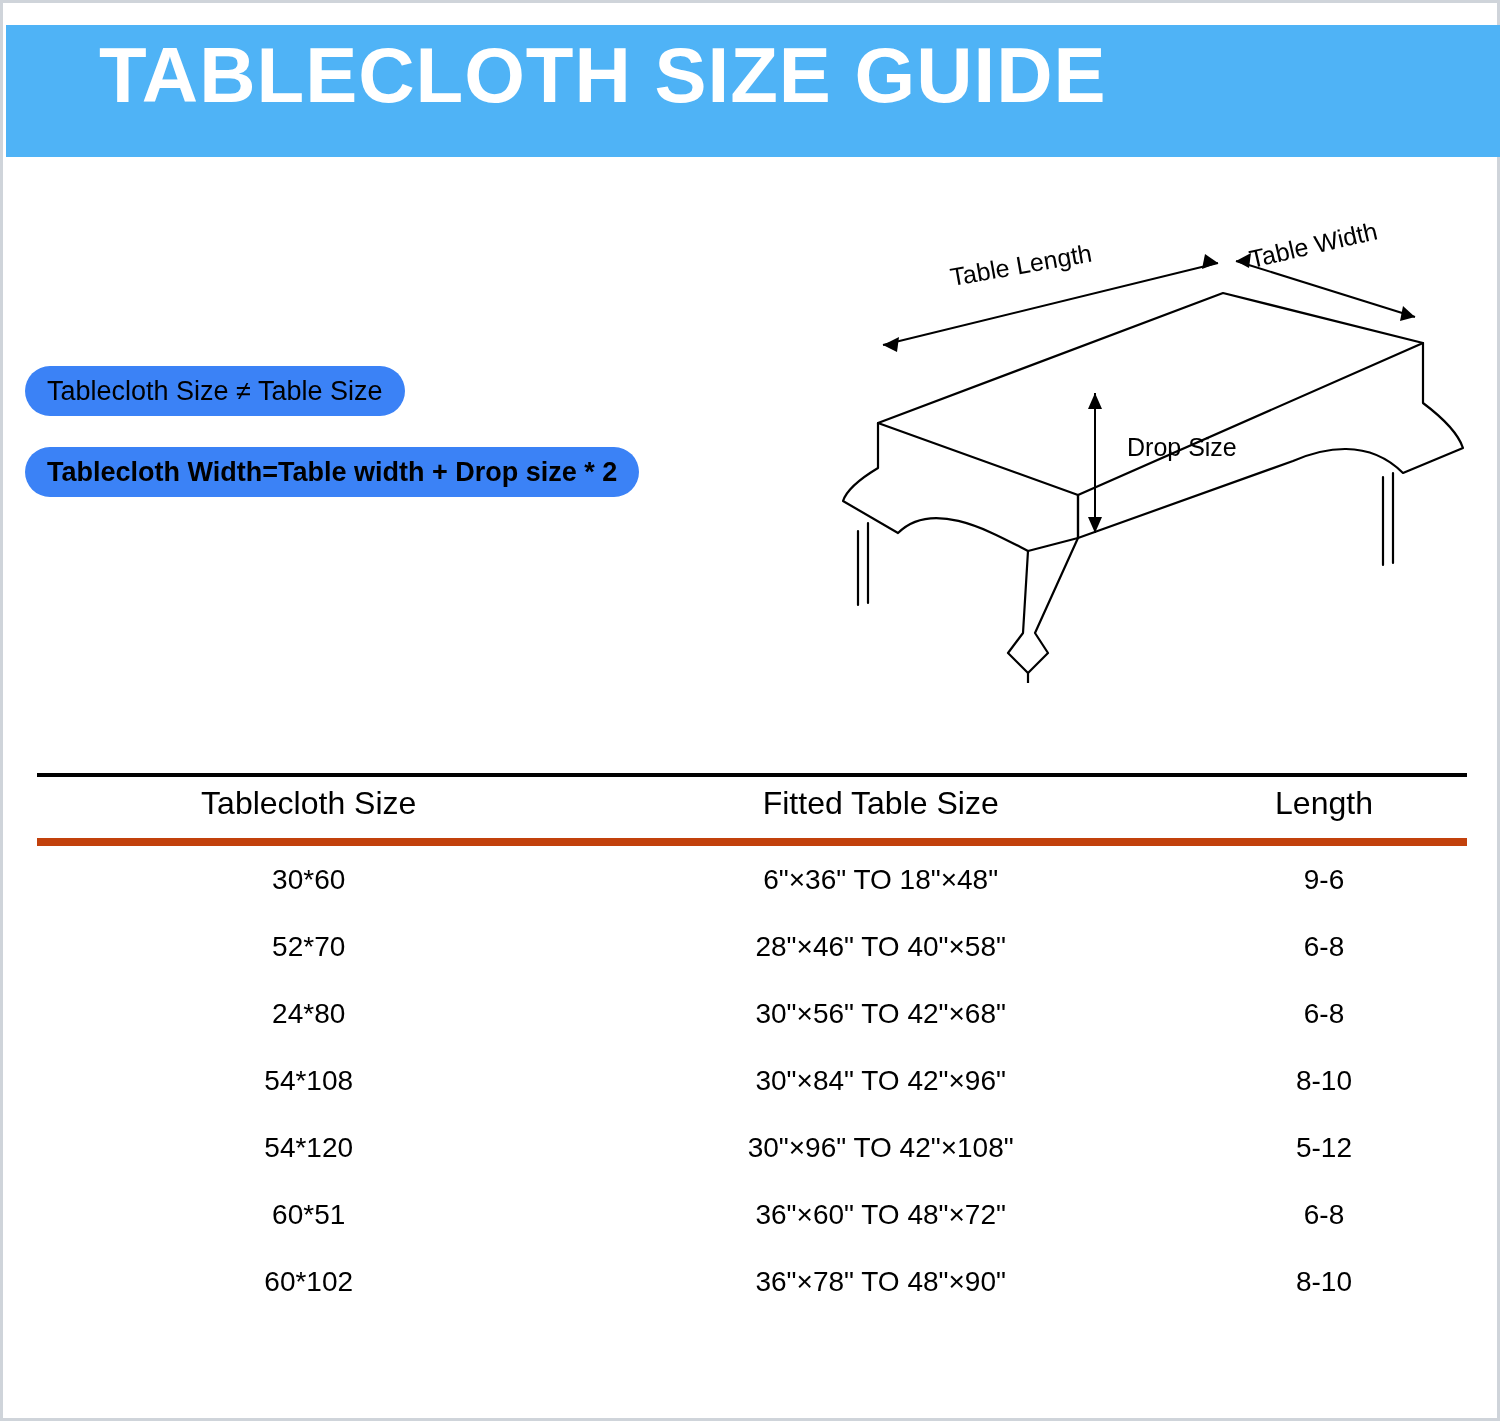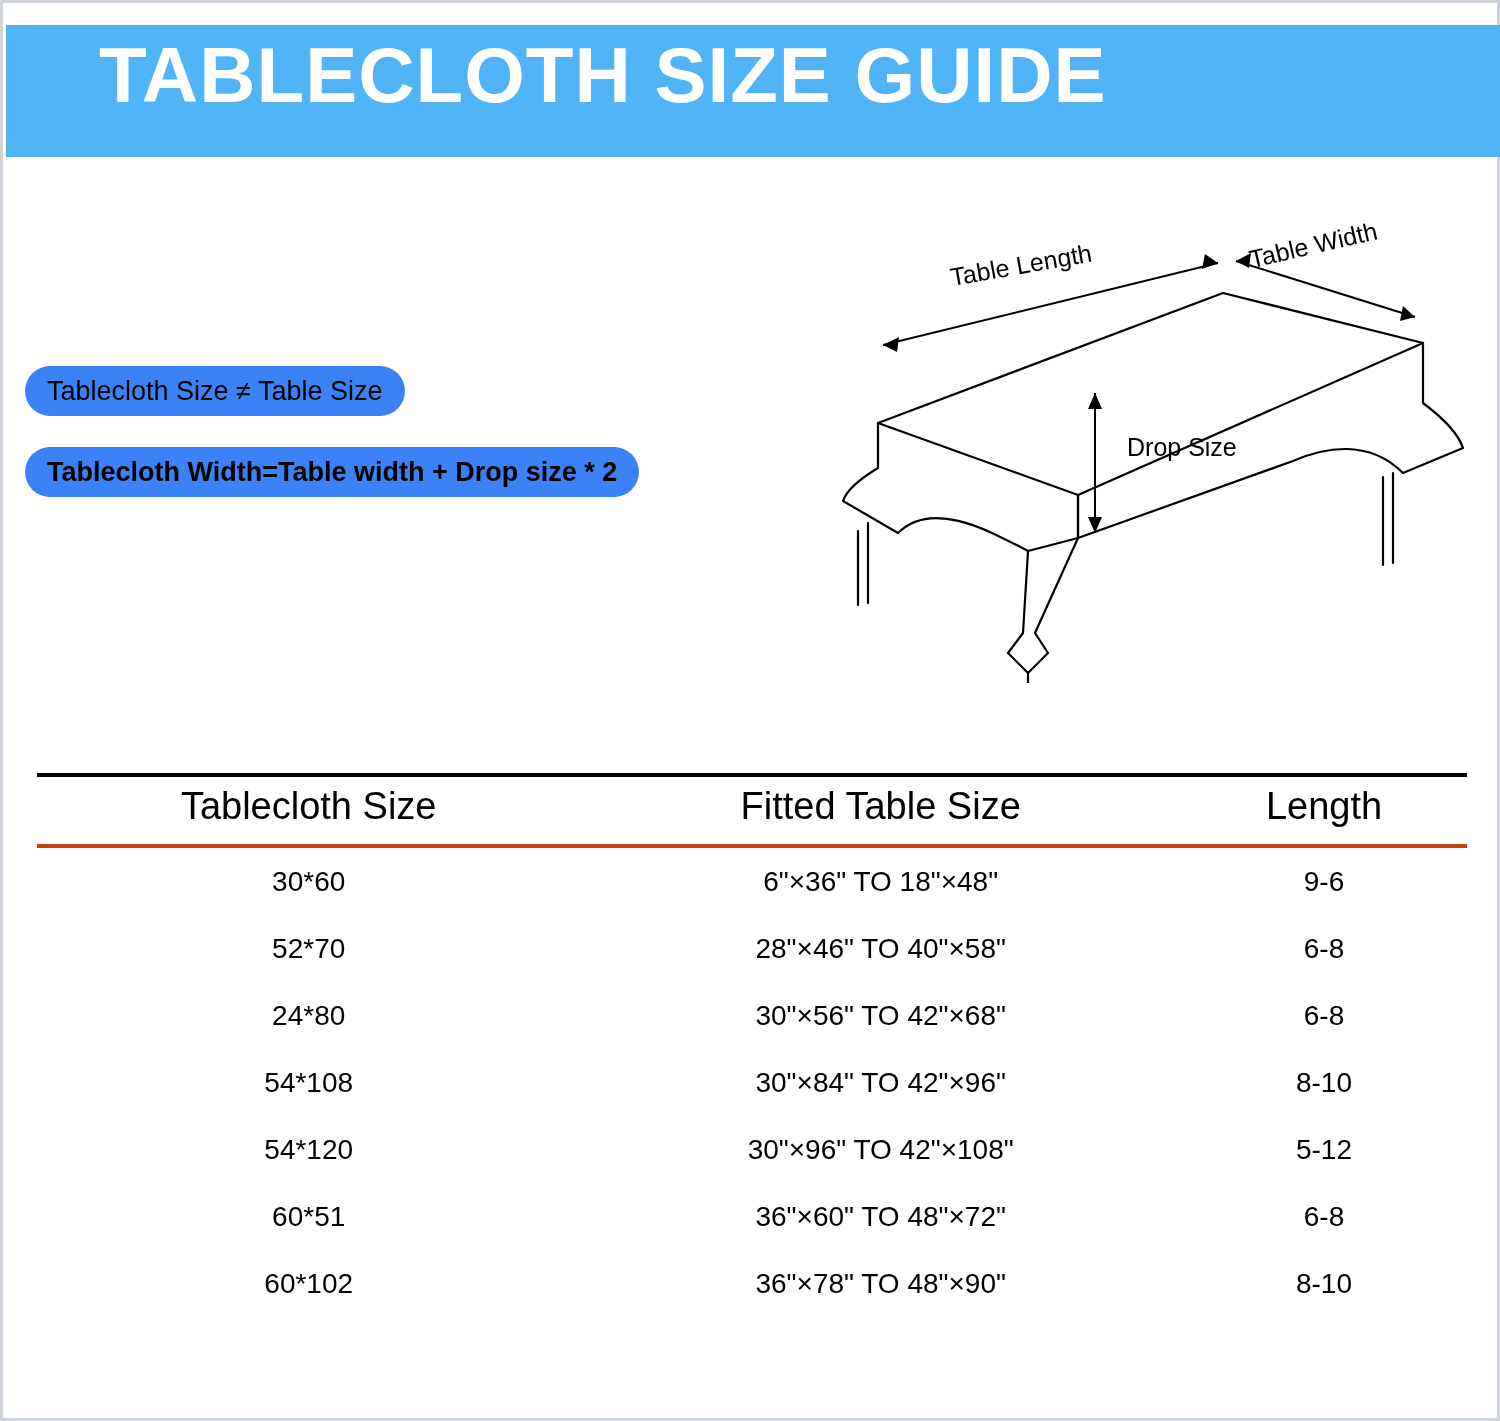--- a/index.html
+++ b/index.html
@@ -103,24 +103,24 @@
     border-collapse: collapse;
     table-layout: fixed;
   }
   table.size-table th,
   table.size-table td {
     text-align: center;
     font-weight: normal;
     color: #000000;
   }
   table.size-table thead th {
-    font-size: 38px;
+    font-size: 32px;
     padding: 8px 0 16px 0;
     border-top: 4px solid #000000;
-    border-bottom: 4px solid #c2410c;
+    border-bottom: 8px solid #c2410c;
   }
   table.size-table tbody td {
     font-size: 28px;
     padding: 18px 0 17px 0;
   }
   col.c1 { width: 38%; }
   col.c2 { width: 42%; }
   col.c3 { width: 20%; }
 </style>
 </head>

